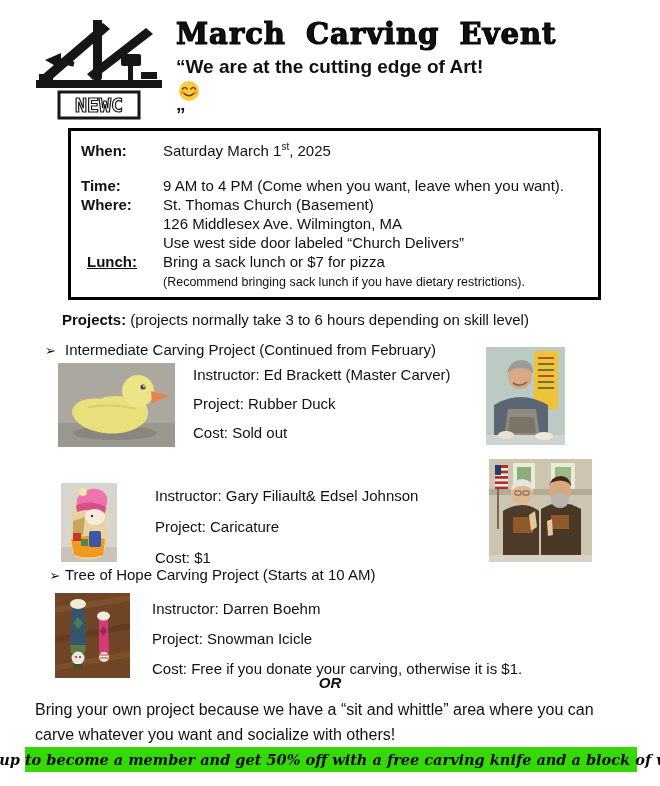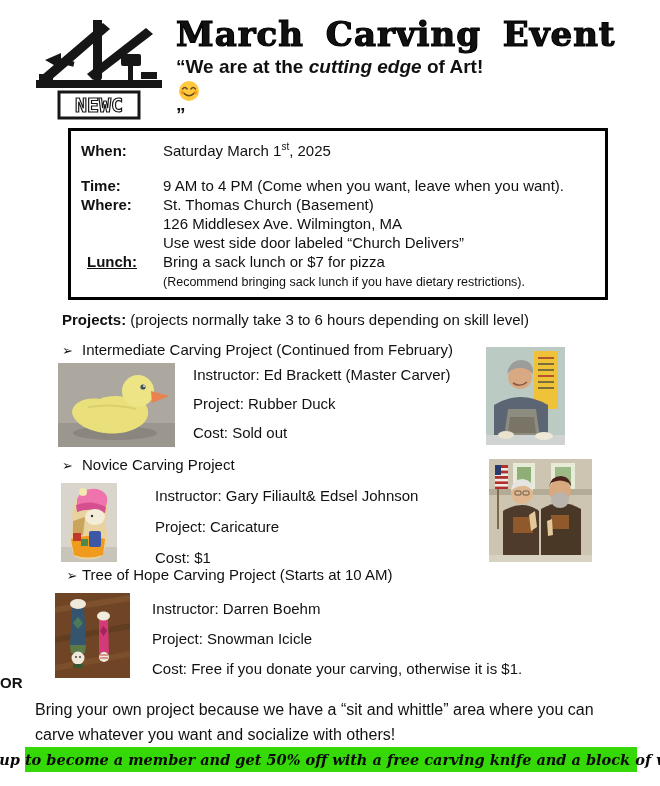--- a/index.html
+++ b/index.html
@@ -6,52 +6,52 @@
   .page {
     position:relative; width:660px; height:786px; background:#ffffff;
     font-family:"Liberation Sans", sans-serif; color:#111; overflow:hidden;
   }
   .abs { position:absolute; }
 
   
   .titles { position:absolute; left:176px; top:16px; }
   .org-name { font-size:28px; font-weight:bold; letter-spacing:0px; line-height:32px; }
   .event-title {
-    font-family:"DejaVu Serif", serif; font-weight:bold; font-size:34px; line-height:36px;
+    font-family:"DejaVu Serif", serif; font-weight:bold; font-size:29px; line-height:36px;
     -webkit-text-stroke:1.2px #000; letter-spacing:1px; word-spacing:9px;
   }
   .tagline { font-size:19px; font-weight:bold; line-height:26px; margin-top:2px; white-space:nowrap; }
-  .tagline .ital { font-style:italic; }
+  .tagline .ital { }
   .smiley { vertical-align:-4px; margin:0 2px; }
 
   
   .info-box {
     position:absolute; left:68px; top:128px; width:512px;
-    border:3px solid #000; padding:6px 12px 5px 10px; background:#fff;
+    border:3px solid #000; padding:6px 5px 5px 10px; background:#fff;
     font-size:15px;
   }
   .irow { line-height:19px; white-space:nowrap; }
   .irow.gap { margin-bottom:16px; }
   .ilabel { display:inline-block; width:82px; font-weight:bold; }
   .ilabel.lunch { padding-left:6px; width:76px;text-decoration:underline; }
   .ival sup { font-size:10px; }
   .ival.note { font-size:12.5px; }
 
   
   .proj-heading { position:absolute; left:30px; top:311px; font-size:15px; }
   .proj-heading b { font-weight:bold;margin-left:32px; }
-  .bullet-line { position:absolute; font-size:15px; white-space:nowrap;margin-left:17px; }
+  .bullet-line { position:absolute; font-size:15px; white-space:nowrap; }
   .bullet-line .arrow { display:inline-block; width:20px; font-size:13px; }
   .details { position:absolute; font-size:15px; }
   .details div { white-space:nowrap; }
   .d27 div { margin-bottom:12px; }
   .d29 div { margin-bottom:14px; }
   .d28 div { margin-bottom:13px; }
 
-  .or-text { position:absolute; left:0; top:674px; width:660px; text-align:left; font-size:15px; font-weight:bold; }
+  .or-text { position:absolute; left:0; top:674px; width:660px; text-align:center; font-size:15px; font-weight:bold;font-style:italic; }
   .closing { position:absolute; left:35px; top:697px; width:600px; font-size:16px; line-height:25px; }
   .signup {
     position:absolute; left:25px; top:747px; width:612px; height:25px;
     display:flex; align-items:center; justify-content:center;
     font-family:"DejaVu Serif", cursive; font-style:italic; font-weight:bold;
     font-size:14.5px; white-space:nowrap; color:#0a0a0a;
   }
   svg { display:block; }
 </style>
 </head>
@@ -151,21 +151,20 @@
     <path d="M22,62 L50,62 L55,98 L17,98 Z" fill="#8d8c80"></path>
     <path d="M24,70 L48,70 L50,86 L22,86 Z" fill="#7a7466"></path>
     <circle cx="34" cy="30" r="12" fill="#d8a983"></circle>
     <path d="M21,27 Q23,13 36,13 Q48,14 47,27 Q41,20 34,21 Q26,21 21,27 Z" fill="#9c9c9a"></path>
     <path d="M27,36 q7,5 14,-1" stroke="#8a5a43" stroke-width="1.6" fill="none"></path>
     <rect x="0" y="88" width="79" height="10" fill="#cfd4d2"></rect>
     <ellipse cx="20" cy="88" rx="8" ry="4" fill="#e9e2cf"></ellipse>
     <ellipse cx="58" cy="89" rx="9" ry="4" fill="#efe8d6"></ellipse>
   </svg>
 
-  <div class="bullet-line" style="left:45px; top:456px;"><span class="arrow">➢</span><span>Novice Carving Project</span></div>
 
   <svg class="abs" style="left:61px; top:483px;" width="56" height="79" viewBox="0 0 56 79">
     <rect width="56" height="79" fill="#d9d5cd"></rect>
     <rect y="64" width="56" height="15" fill="#c9c4ba"></rect>
     <path d="M14,74 Q6,60 12,40 Q8,22 20,12 Q34,4 44,14 Q50,26 44,40 Q50,58 40,74 Q27,79 14,74 Z" fill="#e8d3a0"></path>
     <path d="M16,16 Q22,4 36,6 Q48,9 46,20 L44,26 Q30,20 16,24 Z" fill="#ef74ae"></path>
     <path d="M15,22 Q30,16 45,24 L44,30 Q30,24 16,29 Z" fill="#d44e90"></path>
     <circle cx="22" cy="9" r="4" fill="#f5e6b2"></circle>
     <ellipse cx="34" cy="34" rx="10" ry="8" fill="#f3ecd8"></ellipse>
     <circle cx="31" cy="33" r="1.2" fill="#333"></circle>

